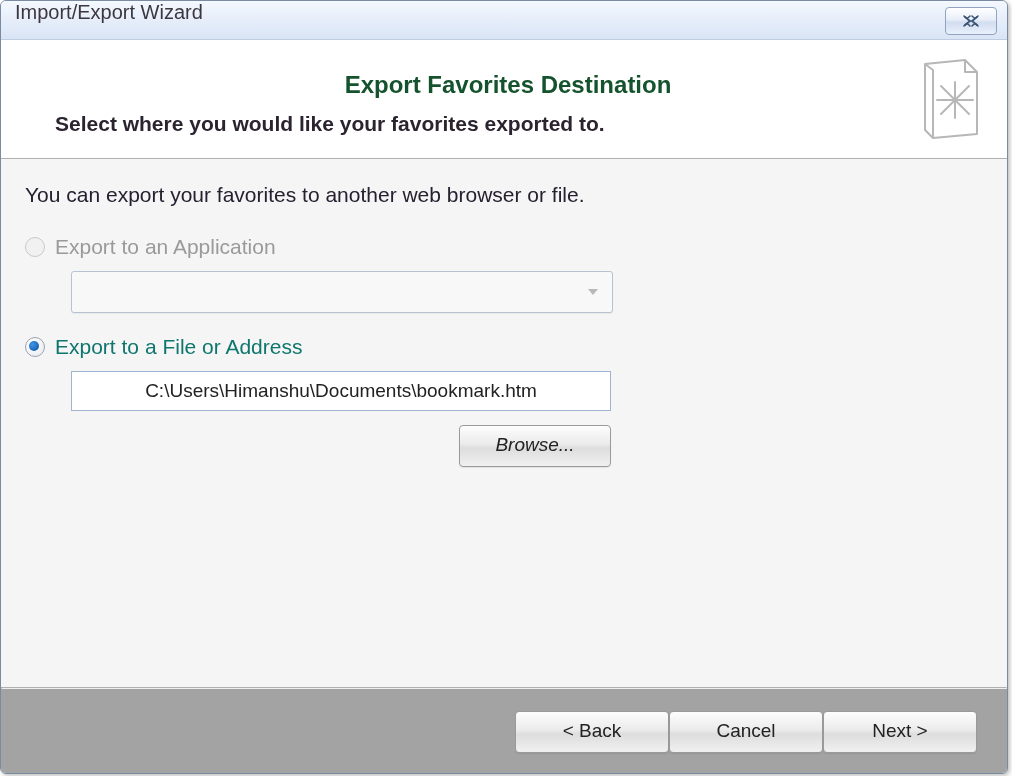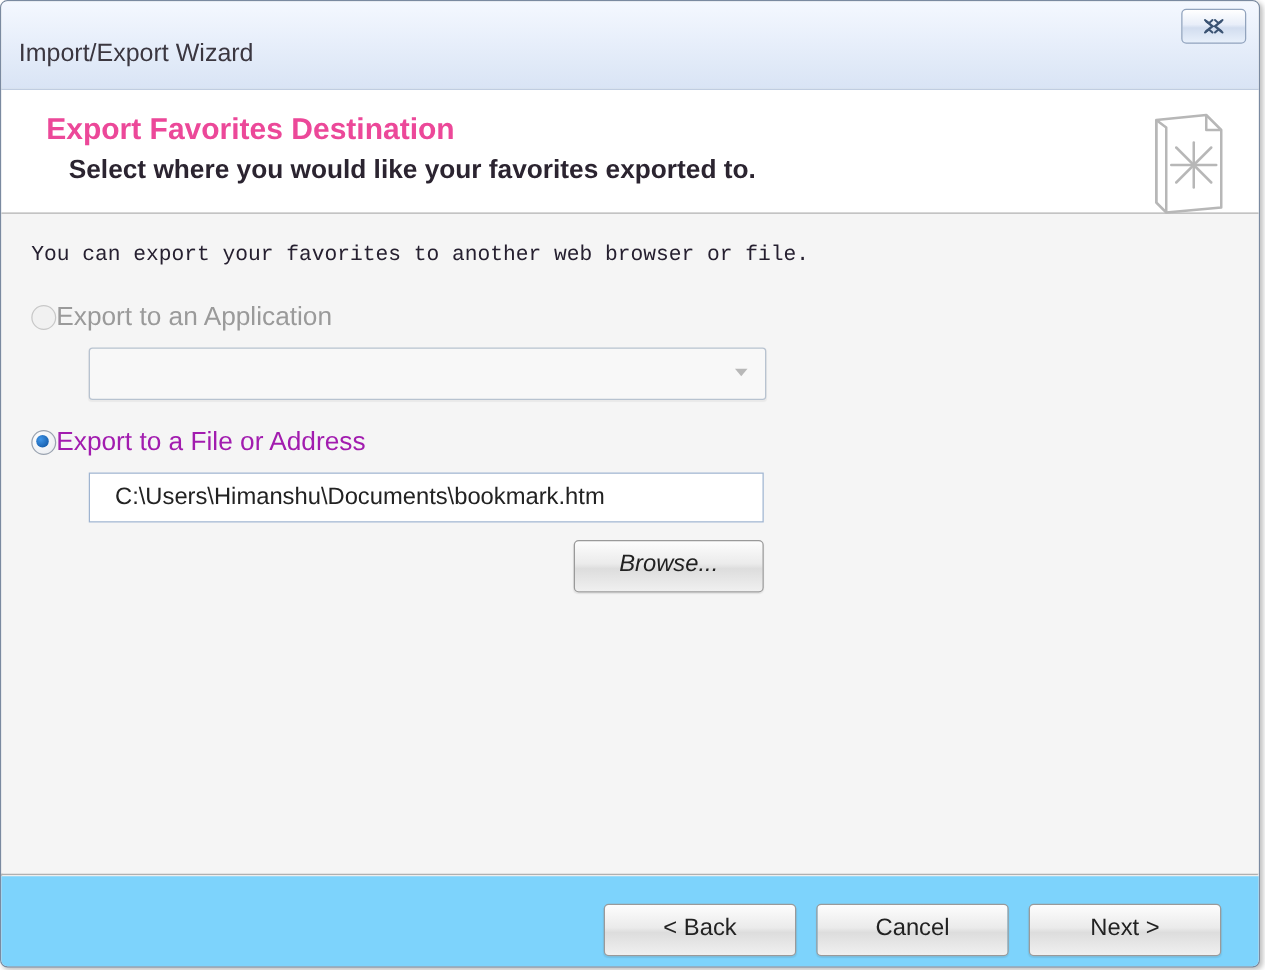--- a/index.html
+++ b/index.html
@@ -21,22 +21,22 @@
     background: #f3f3f3;
     overflow: hidden;
   }
 
   
   .titlebar {
     height: 38px;
     background: linear-gradient(to bottom, #f4f8ff 0%, #d9e4f5 100%);
     border-bottom: 1px solid #c0cde0;
     display: flex;
-    align-items: flex-end;
-    padding: 16px 10px;
+    align-items: flex-start;
+    padding: 0 10px;
     position: relative;
   }
   .titlebar .title {
     font-size: 20px;
     color: #3b3740;
     padding-left: 4px;
   }
   .close-btn {
     position: absolute;
     right: 10px;
@@ -54,24 +54,25 @@
   .close-btn svg { display: block; }
 
   
   .header {
     background: #ffffff;
     padding: 18px 28px 22px 36px;
     position: relative;
     border-bottom: 1px solid #b0b0b0;
   }
   .header h1 {
-    margin: 0;
+    margin: 13px;
     font-size: 24px;
     font-weight: bold;
-    color: #ec4899;
+    color: #14532d;
+    text-align: center;
   }
   .header .subtitle {
     margin: 6px 0 0 18px;
     font-size: 21px;
     color: #2b2430;
     font-weight: bold;
   }
   .header .icon {
     position: absolute;
     right: 24px;
@@ -82,35 +83,35 @@
 
   
   .body {
     padding: 24px 24px 10px 24px;
     background: #f5f5f5;
     height: calc(100% - 38px - 120px - 86px);
     box-sizing: border-box;
     overflow: hidden;
   }
   .intro {
-    font-size: 17px;
+    font-size: 21px;
     color: #262030;
     margin-bottom: 28px;
-    font-family: Liberation Mono, monospace;
   }
   .option {
     margin-bottom: 14px;
   }
   .option-row {
     display: flex;
     align-items: center;
+    gap: 10px;
     font-size: 21px;
   }
   .option-row.disabled { color: #9a9a9a; }
-  .option-row .label-text { color: #a21caf; }
+  .option-row .label-text { color: #0f766e; }
   .option-row.disabled .label-text { color: #9a9a9a; }
 
   .radio {
     width: 18px;
     height: 18px;
     border: 1px solid #9aa3b0;
     border-radius: 50%;
     background: radial-gradient(circle at 35% 35%, #ffffff, #e7eaef);
     position: relative;
     flex: 0 0 auto;
@@ -148,20 +149,21 @@
     width: 540px;
     height: 40px;
     border: 1px solid #9fb4d0;
     background: #ffffff;
     font-size: 19px;
     color: #222;
     padding: 6px 20px;
     box-sizing: border-box;
     display: block;
     font-family: inherit;
+    text-align: center;
   }
 
   .browse-row {
     margin-left: 46px;
     width: 540px;
     display: flex;
     justify-content: flex-end;
   }
   .browse-btn {
     width: 150px;
@@ -178,25 +180,24 @@
     font-style: italic;
   }
 
   
   .footer-sep {
     border-top: 1px solid #b0b0b0;
     margin: 0;
   }
   .footer {
     height: 86px;
-    background: #7dd3fc;
+    background: #a3a3a3;
     display: flex;
     align-items: center;
     justify-content: flex-end;
-    gap: 16px;
     padding: 0 30px;
   }
   .wiz-btn {
     width: 152px;
     height: 40px;
     border: 1px solid #9a9a9a;
     border-radius: 4px;
     background: linear-gradient(to bottom, #fdfdfd 0%, #ebebeb 45%, #dddddd 55%, #f0f0f0 100%);
     font-size: 19px;
     color: #222;

